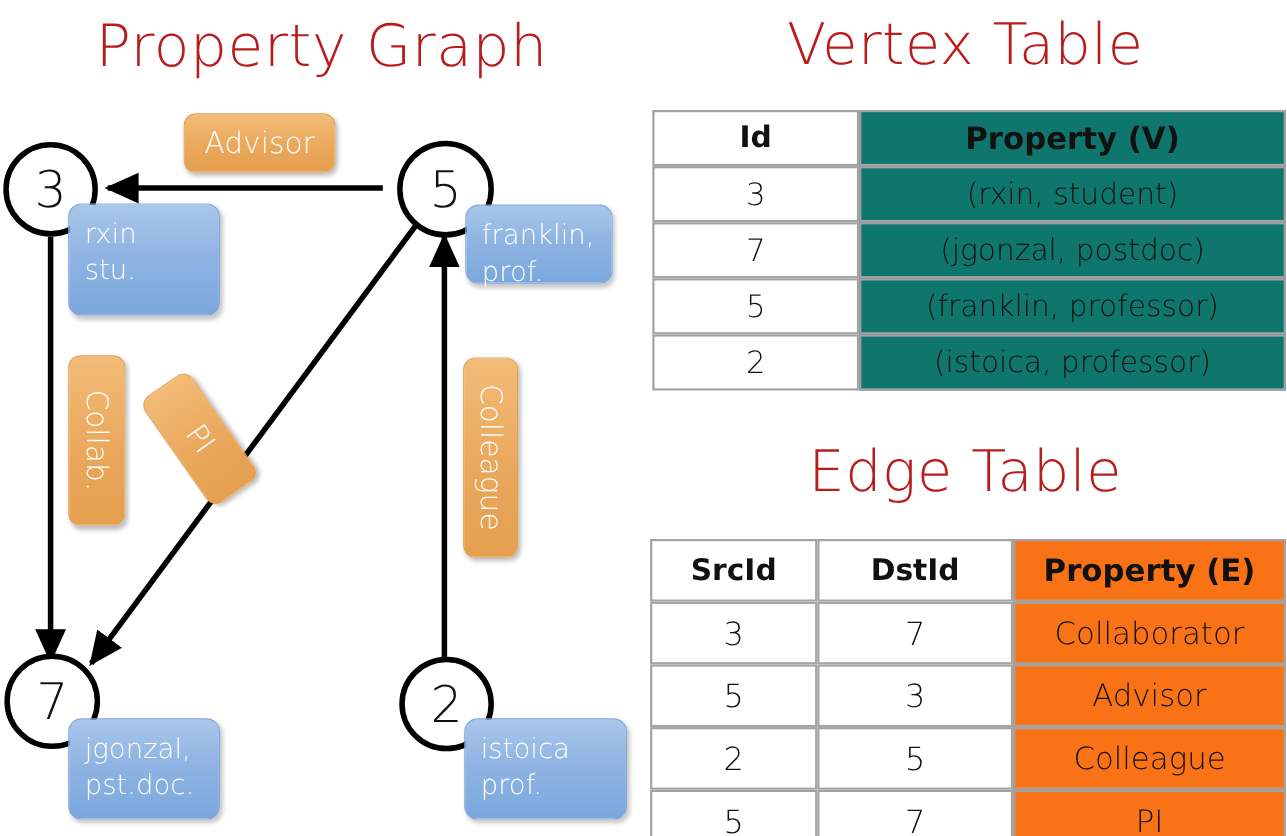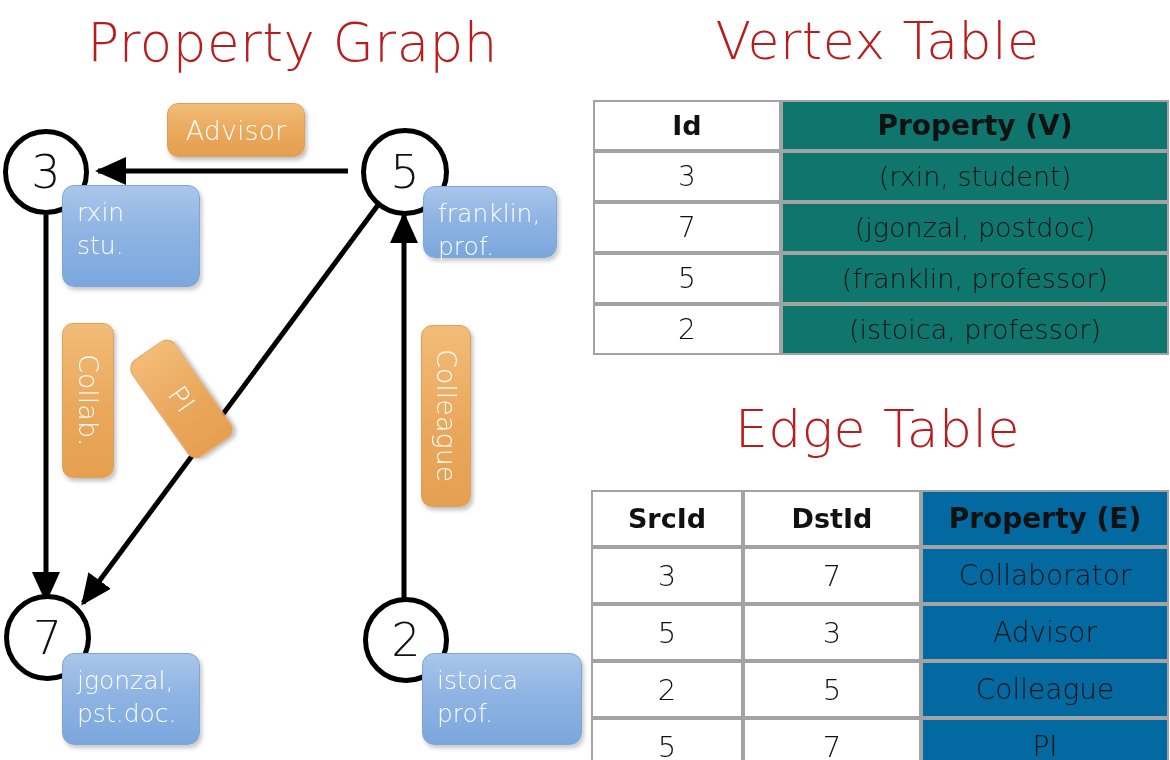--- a/index.html
+++ b/index.html
@@ -107,21 +107,21 @@
   #vertex-table th.h-prop{font-size:28px;}
   #vertex-table td.v-prop{font-size:27px;}
 
   
   #edge-table{left:591px;top:490px;width:578px;}
   #edge-table col.c-src{width:152px;}
   #edge-table col.c-dst{width:178px;}
   #edge-table col.c-prop{width:248px;}
   #edge-table th,#edge-table td{height:53px;font-size:29px;}
   #edge-table th.h-src,#edge-table th.h-dst{font-size:27px;}
-  #edge-table th.h-prop,#edge-table td.e-prop{background:#0369a1;}
+  #edge-table th.h-prop,#edge-table td.e-prop{background:#f97316;}
   #edge-table th.h-prop{font-size:28px;}
   #edge-table td.e-prop{font-size:28px;}
 </style>
 </head>
 <body>
 
 <div class="title" id="title-property-graph">Property Graph</div>
 
 <div class="title" id="title-vertex-table">Vertex Table</div>
 
@@ -165,21 +165,21 @@
     <span>7</span>
   </div>
   <div class="prop-box" style="left:62px;top:578px;width:138px;height:92px;">
     <div>jgonzal,</div>
     <div>pst.doc.</div>
   </div>
 
   <div class="node-circle" style="left:363px;top:522px;width:86px;height:86px;">
     <span>2</span>
   </div>
-  <div class="prop-box" style="left:422px;top:578px;width:160px;height:92px;">
+  <div class="prop-box" style="left:422px;top:578px;width:148px;height:92px;">
     <div>istoica</div>
     <div>prof.</div>
   </div>
 
   <div class="edge-label" style="left:167px;top:28px;width:138px;height:54px;">
     <span>Advisor</span>
   </div>
 
   <div class="edge-label rot-cw" style="left:62px;top:248px;width:52px;height:155px;">
     <span>Collab.</span>

